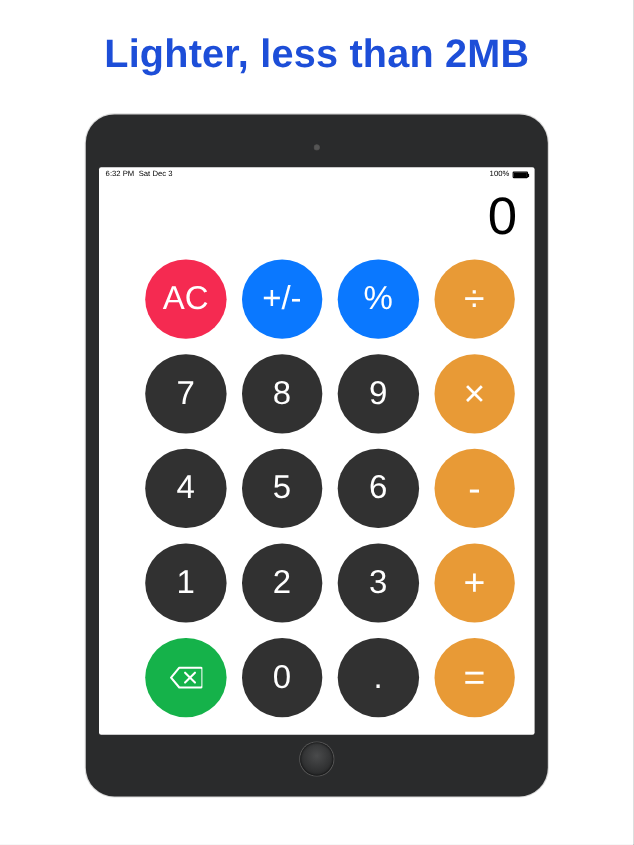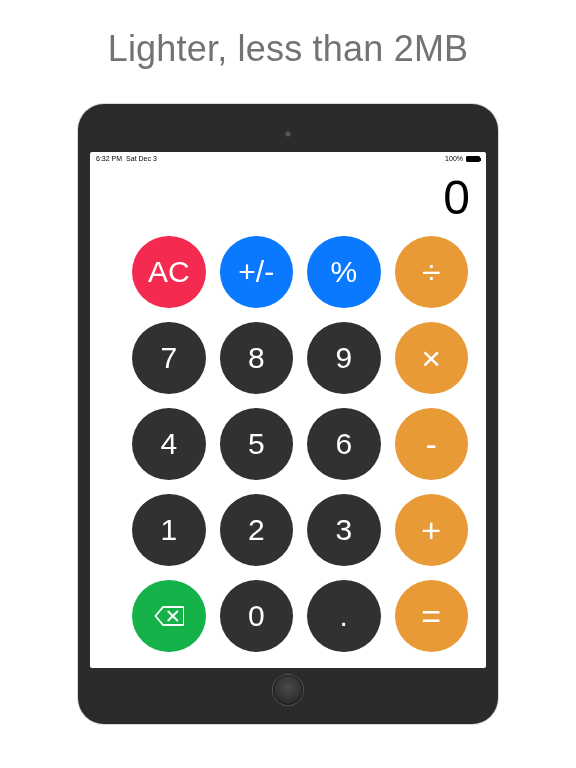--- a/index.html
+++ b/index.html
@@ -1,18 +1,18 @@
 <!DOCTYPE html>
 <html><head>
 <meta charset="utf-8">
 <style>
   * { box-sizing: border-box; margin: 0; padding: 0; }
   html, body { width: 576px; height: 768px; background: #fff; font-family: -apple-system, "Helvetica Neue", Arial, sans-serif; }
   .page { width: 576px; height: 768px; display: flex; flex-direction: column; align-items: center; }
-  .headline { font-size: 36px; font-weight: 400; color: #737373; text-align: center; margin-top: 28px; letter-spacing: 0.2px; }
+  .headline { font-size: 36px; font-weight: 700; color: #1d4ed8; text-align: center; margin-top: 28px; letter-spacing: 0.2px; }
 
   .tablet-frame { margin-top: 34px; width: 420px; height: 620px; background: #2a2b2c; border-radius: 26px; padding: 12px; display: flex; flex-direction: column; align-items: center; box-shadow: 0 0 0 1px rgba(0,0,0,0.15); }
   .bezel-top { height: 36px; display:flex; align-items:center; justify-content:center; width:100%; }
   .camera { width: 6px; height: 6px; background:#555; border-radius:50%; box-shadow: inset 0 0 1px #000; }
   .screen { width: 396px; height: 520px; background:#fff; border-radius: 2px; overflow:hidden; display:flex; flex-direction:column; }
   .bezel-bottom { height: 44px; display:flex; align-items:center; justify-content:center; width:100%; }
   .home-btn { width: 30px; height: 30px; border-radius: 50%; background: radial-gradient(circle at 50% 40%, #4a4b4c, #1e1f20); box-shadow: inset 0 0 2px #000, 0 0 0 1px #555; }
 
   .status-bar { height: 14px; font-size: 7px; color:#000; display:flex; justify-content:space-between; align-items:center; padding: 0 6px; }
   .status-left { display:flex; gap:4px; }

